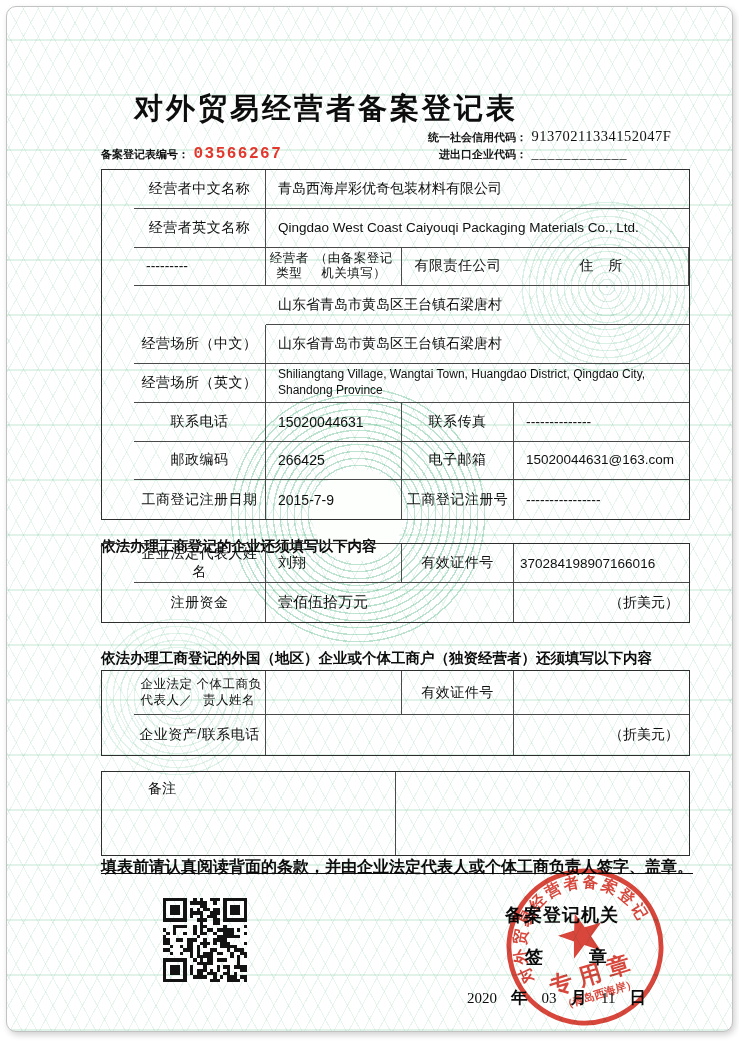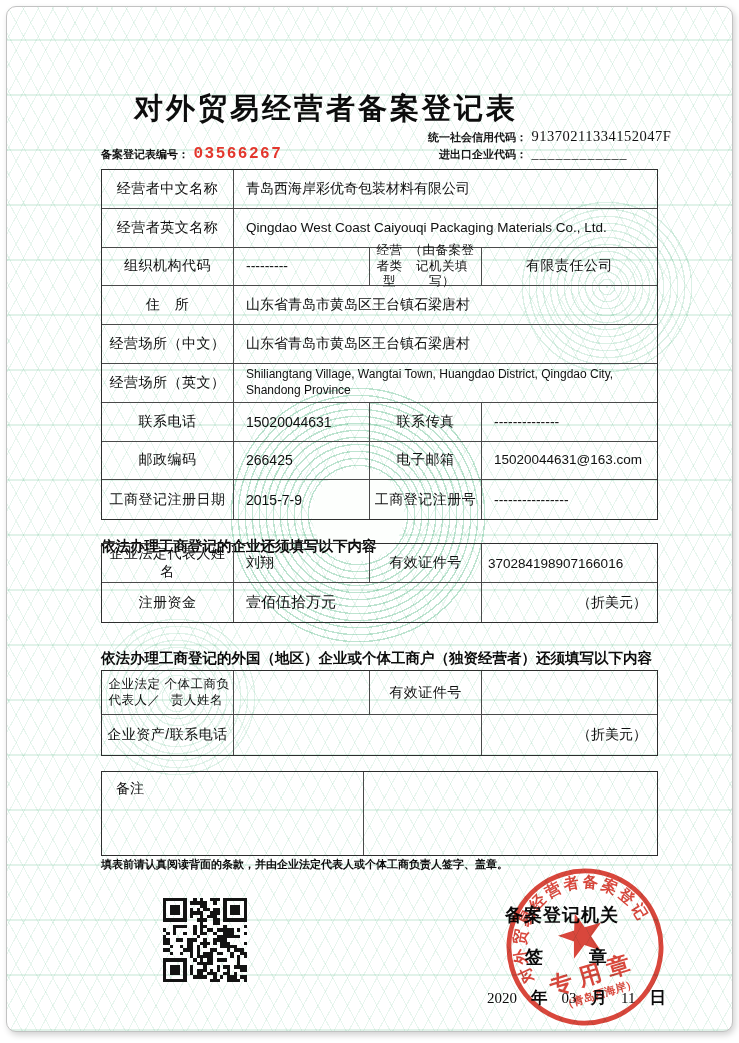--- a/index.html
+++ b/index.html
@@ -19,37 +19,37 @@
     background:repeating-radial-gradient(circle at center, rgba(38,164,100,0.30) 0 1.4px, rgba(0,0,0,0) 1.4px 7px);}
   .rosette .hole{position:absolute;border-radius:50%;background:#fdfffd;}
   .abs{position:absolute;}
   .title{width:650px;text-align:center;font-size:29px;font-weight:700;letter-spacing:3px;color:#0d0d0d;}
   .regline{font-size:11px;font-weight:700;color:#111;}
   .regno{color:#e3372d;font-weight:700;font-size:16px;letter-spacing:1.5px;font-family:"Liberation Mono",monospace;}
   .codelabel{font-size:11px;font-weight:700;color:#151515;text-align:right;width:132px;display:inline-block;}
   .codeval{font-family:"Liberation Serif",serif;font-size:14.5px;color:#101010;letter-spacing:0.5px;}
   .blankline{font-family:"Liberation Serif",serif;font-size:14px;color:#222;letter-spacing:1px;}
 
-  .t{position:absolute;display:grid;grid-template-columns:132px 136px 112px 175px;border:1.6px solid #2e2e2e;}
+  .t{position:absolute;display:grid;grid-template-columns:132px 136px 112px 175px;border:1.6px solid #2e2e2e;padding-left:32px;}
   .c{border-right:1px solid #4a4a4a;border-bottom:1px solid #4a4a4a;font-size:14px;color:#0f0f0f;
      display:flex;align-items:center;box-sizing:border-box;min-height:0;}
   .lab{justify-content:center;text-align:center;padding:1px 3px;letter-spacing:0.5px;}
   .val{padding:2px 12px;justify-content:flex-start;}
   .s3{grid-column:2/5;}
   .s2{grid-column:2/4;}
   .ec{border-right:none;}
   .br0{border-bottom:none;}
   .small2{font-size:12.5px;line-height:1.25;flex-direction:row;justify-content:space-between;}
   .eng{font-size:12px;line-height:1.3;}
   .engname{font-size:13.5px;}
   .mail{font-size:13.5px;word-break:break-all;line-height:1.2;}
   .dash{letter-spacing:0;color:#1d1d1d;}
   .usd{justify-content:flex-end;padding-right:10px;}
   .sechead{font-size:14.5px;font-weight:700;color:#0c0c0c;}
-  .notice{font-size:11px;font-weight:700;color:#0c0c0c;}
+  .notice{font-size:16px;font-weight:700;color:#0c0c0c;text-decoration:underline;}
   .authority{font-size:18px;font-weight:700;color:#0a0a0a;letter-spacing:1px;}
   .signword{font-size:18px;font-weight:700;color:#0a0a0a;letter-spacing:14px;}
   .dateline{font-size:15px;color:#0a0a0a;display:flex;align-items:baseline;gap:14px;}
   .dnum{font-family:"Liberation Serif",serif;font-size:15px;}
   .dlab{font-weight:700;font-size:16.5px;}
   .seal{mix-blend-mode:multiply;opacity:0.92;transform:rotate(-17deg);}
 </style>
 </head>
 <body>
 
@@ -77,21 +77,20 @@
     <span class="blankline">____________</span>
   </div>
 
   <div class="t" style="left:94px;top:162px;grid-auto-rows:38.8px;">
     <div class="c lab">经营者中文名称</div>
     <div class="c val s3 ec">青岛西海岸彩优奇包装材料有限公司</div>
 
     <div class="c lab">经营者英文名称</div>
     <div class="c val s3 ec engname">Qingdao West Coast Caiyouqi Packaging Materials Co., Ltd.</div>
 
-    <div class="c lab">组织机构代码</div>
     <div class="c val dash">---------</div>
     <div class="c lab small2">
       <span>经营者类型</span>
       <span>（由备案登记机关填写）</span>
     </div>
     <div class="c lab ec">有限责任公司</div>
 
     <div class="c lab">住　所</div>
     <div class="c val s3 ec">山东省青岛市黄岛区王台镇石梁唐村</div>
 
@@ -472,21 +471,21 @@
     <defs>
       <path id="arcPath" d="M 38.6 115.5 A 60 60 0 1 1 151.4 115.5" fill="none"></path>
     </defs>
     <text font-size="15.5" font-weight="bold" fill="#d6372b" letter-spacing="2.5" font-family="Liberation Sans, sans-serif">
       <textPath href="#arcPath" startOffset="4">对外贸易经营者备案登记</textPath>
     </text>
     <text x="95" y="131" text-anchor="middle" font-size="23" font-weight="bold" fill="#d6372b" letter-spacing="7" font-family="Liberation Sans, sans-serif">专用章</text>
     <text x="95" y="148" text-anchor="middle" font-size="11" font-weight="bold" fill="#d6372b" font-family="Liberation Sans, sans-serif">（青岛西海岸）</text>
   </svg>
 
-  <div class="abs dateline" style="left:480px;top:980px;">
+  <div class="abs dateline" style="left:460px;top:980px;">
     <span class="dnum">2020</span>
     <span class="dlab">年</span>
     <span class="dnum">03</span>
     <span class="dlab">月</span>
     <span class="dnum">11</span>
     <span class="dlab">日</span>
   </div>
 
 </div>
 

